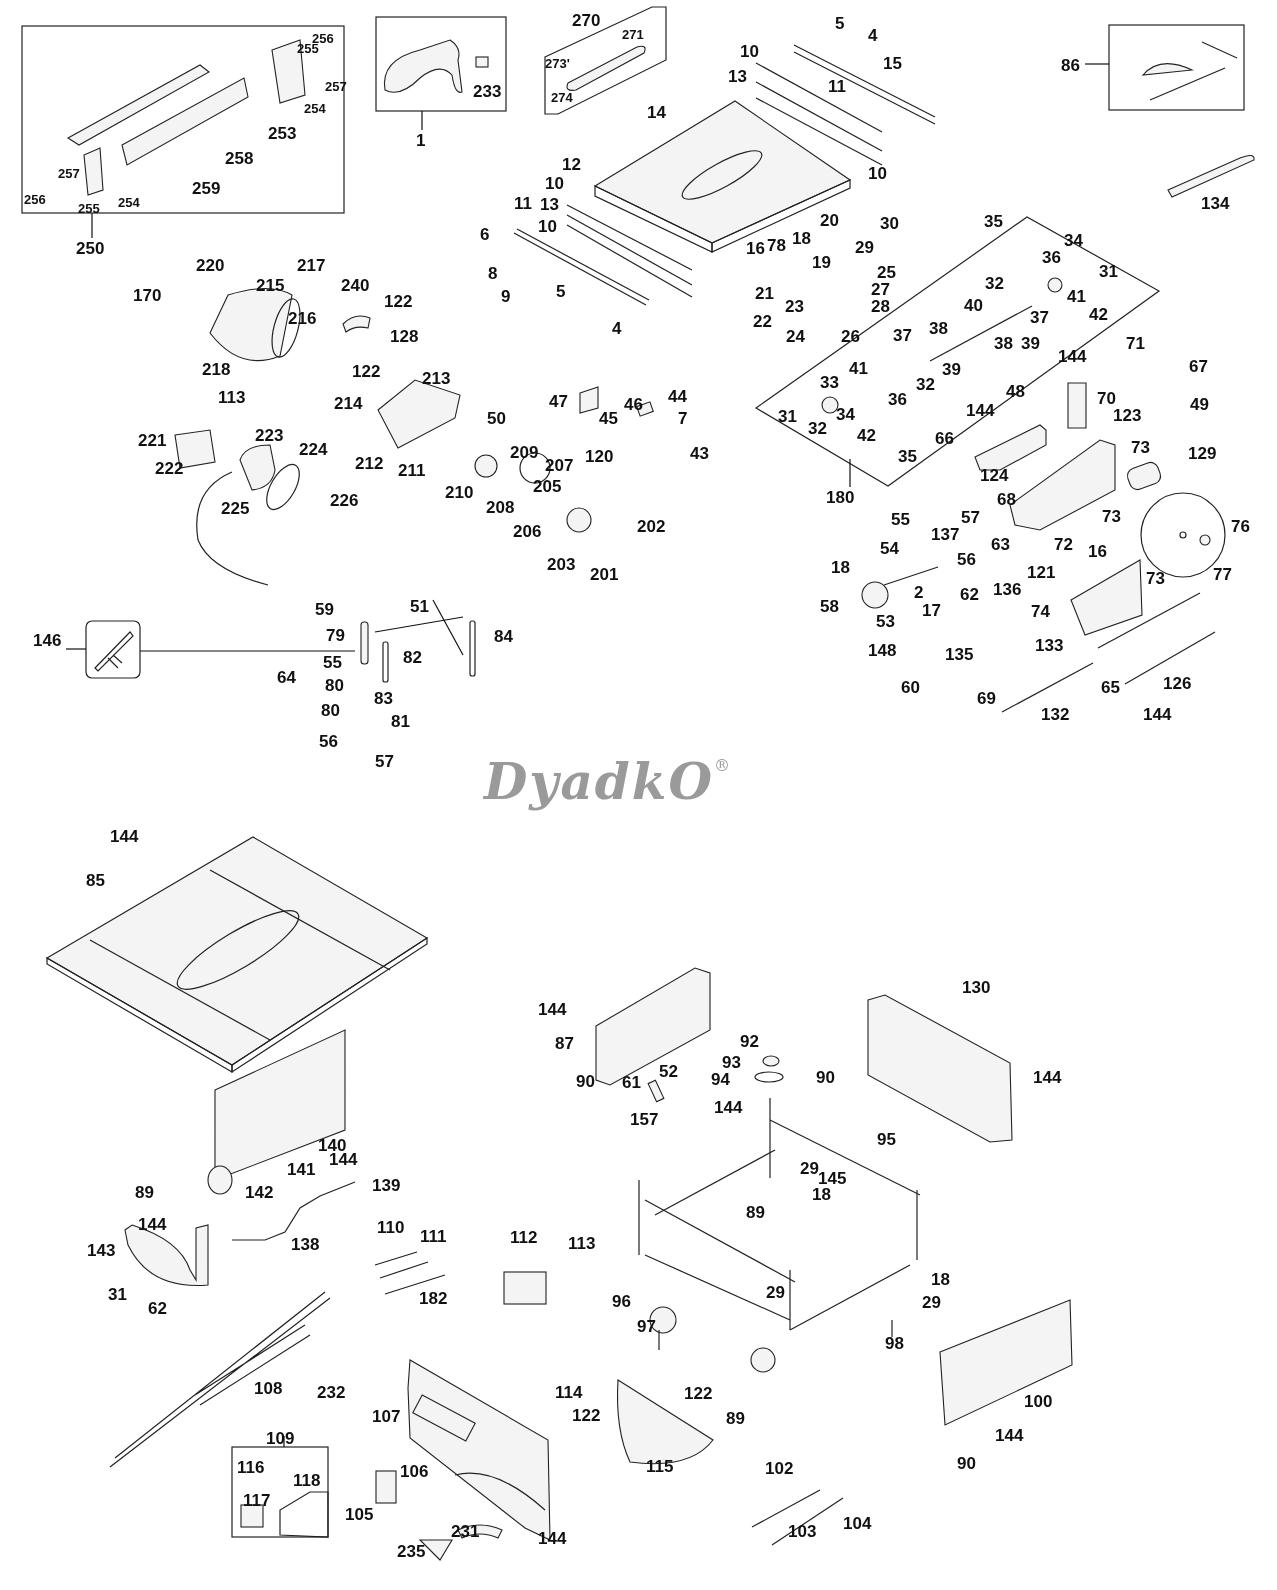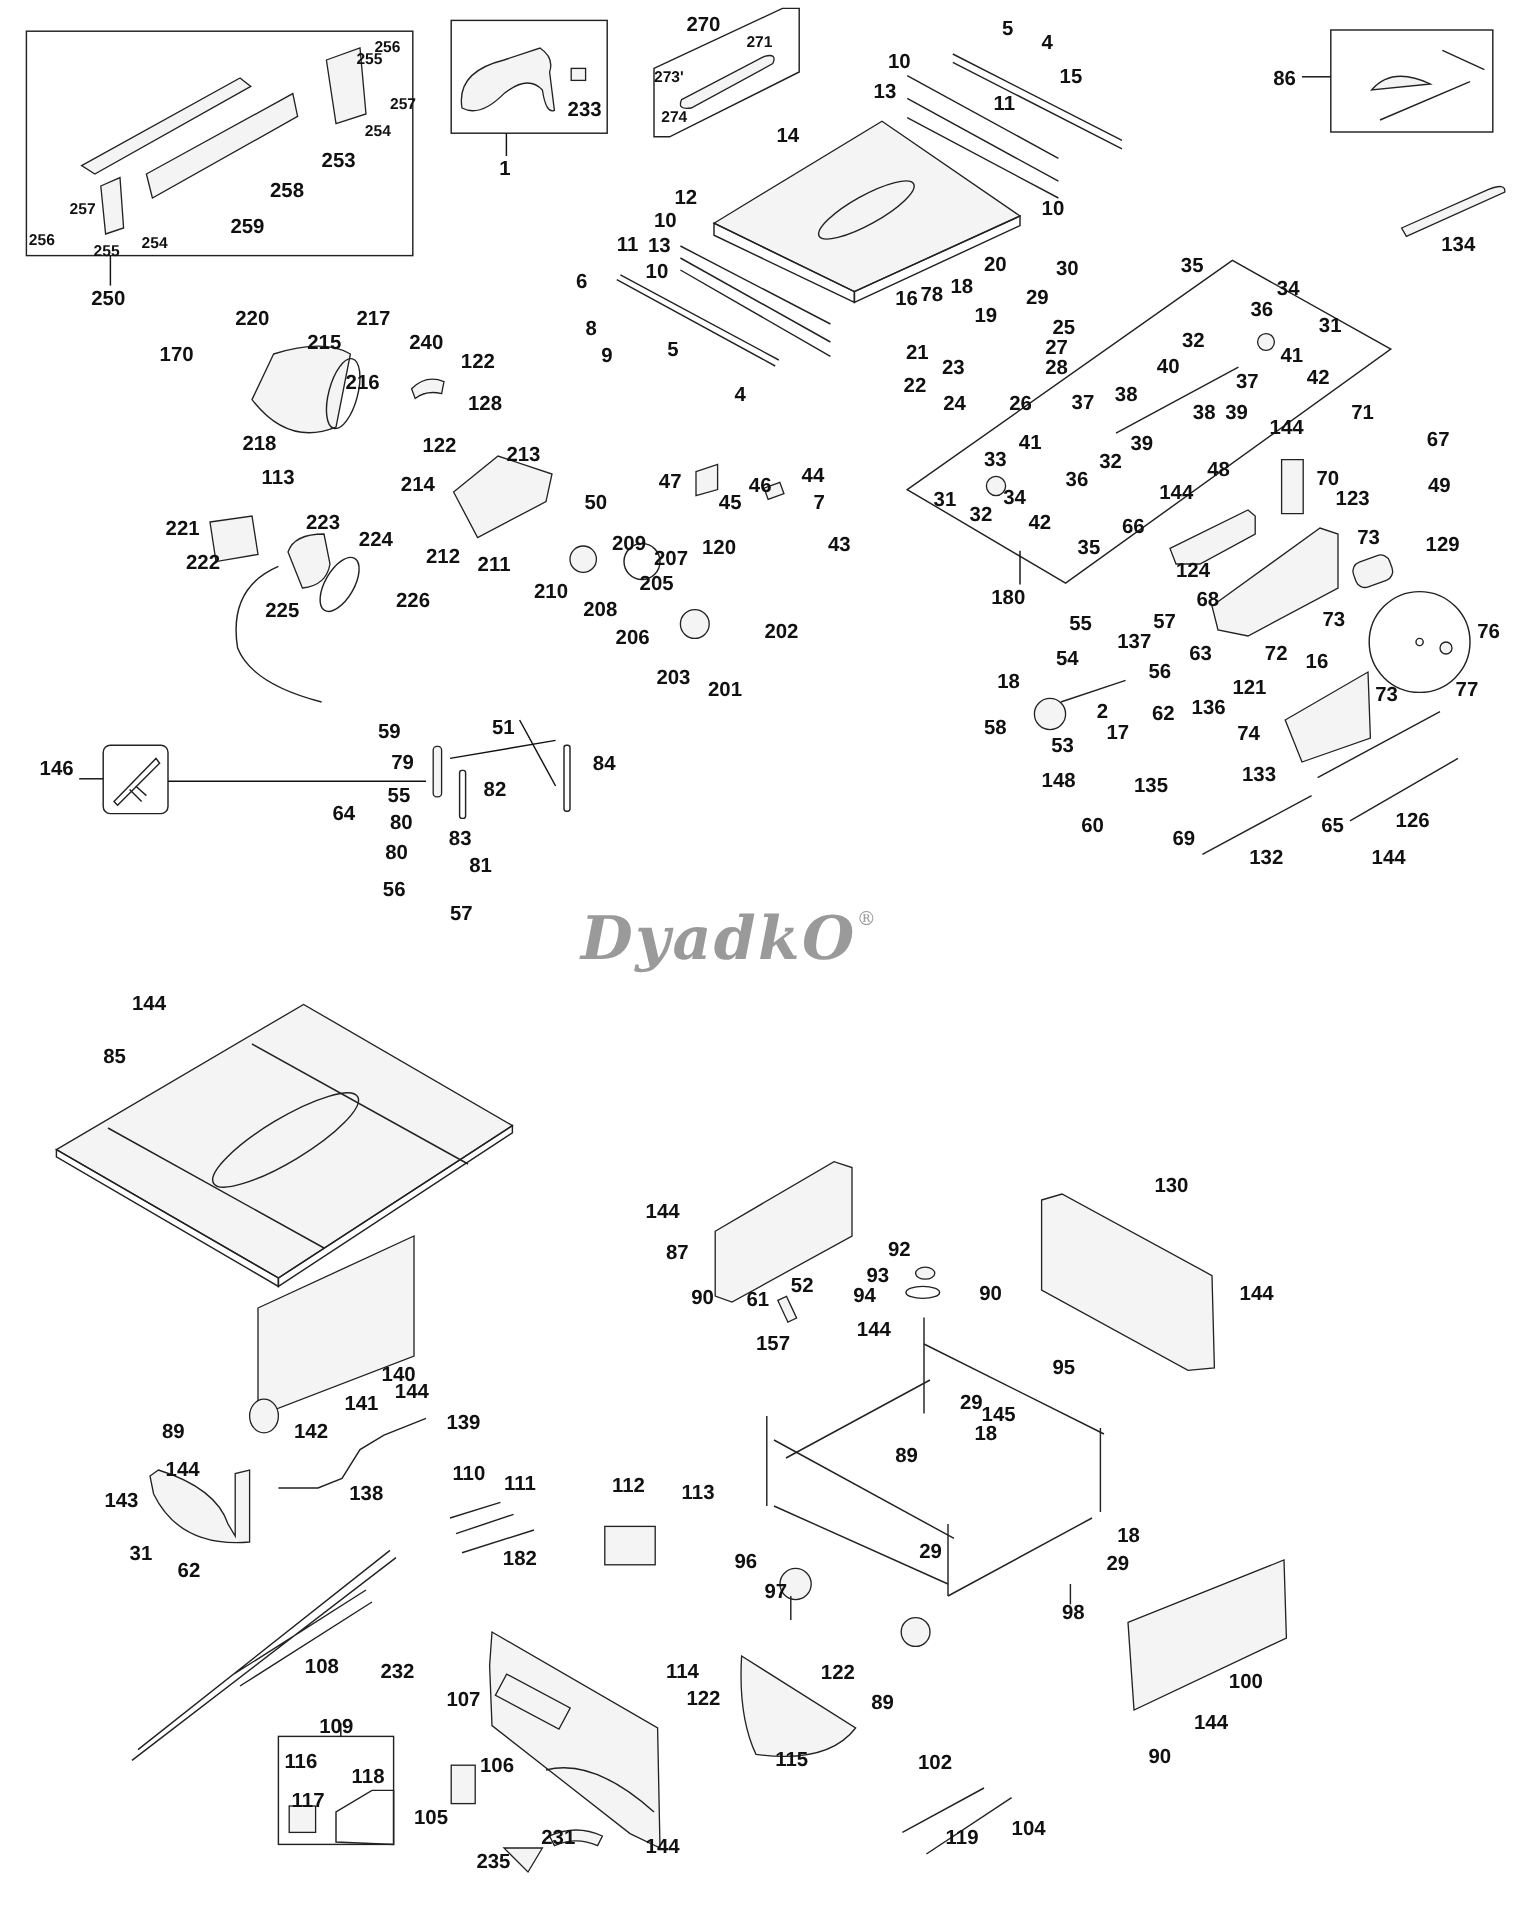--- a/index.html
+++ b/index.html
@@ -396,15 +396,15 @@
     <span class="lbl" style="left: 885px; top: 1335px;">98</span>
     <span class="lbl" style="left: 555px; top: 1384px;">114</span>
     <span class="lbl" style="left: 684px; top: 1385px;">122</span>
     <span class="lbl" style="left: 572px; top: 1407px;">122</span>
     <span class="lbl" style="left: 726px; top: 1410px;">89</span>
     <span class="lbl" style="left: 646px; top: 1458px;">115</span>
     <span class="lbl" style="left: 1024px; top: 1393px;">100</span>
     <span class="lbl" style="left: 995px; top: 1427px;">144</span>
     <span class="lbl" style="left: 957px; top: 1455px;">90</span>
     <span class="lbl" style="left: 765px; top: 1460px;">102</span>
-    <span class="lbl" style="left: 788px; top: 1523px;">119</span>
+    <span class="lbl" style="left: 788px; top: 1523px;">103</span>
     <span class="lbl" style="left: 843px; top: 1515px;">104</span>
   </div>
 
 </body></html>

